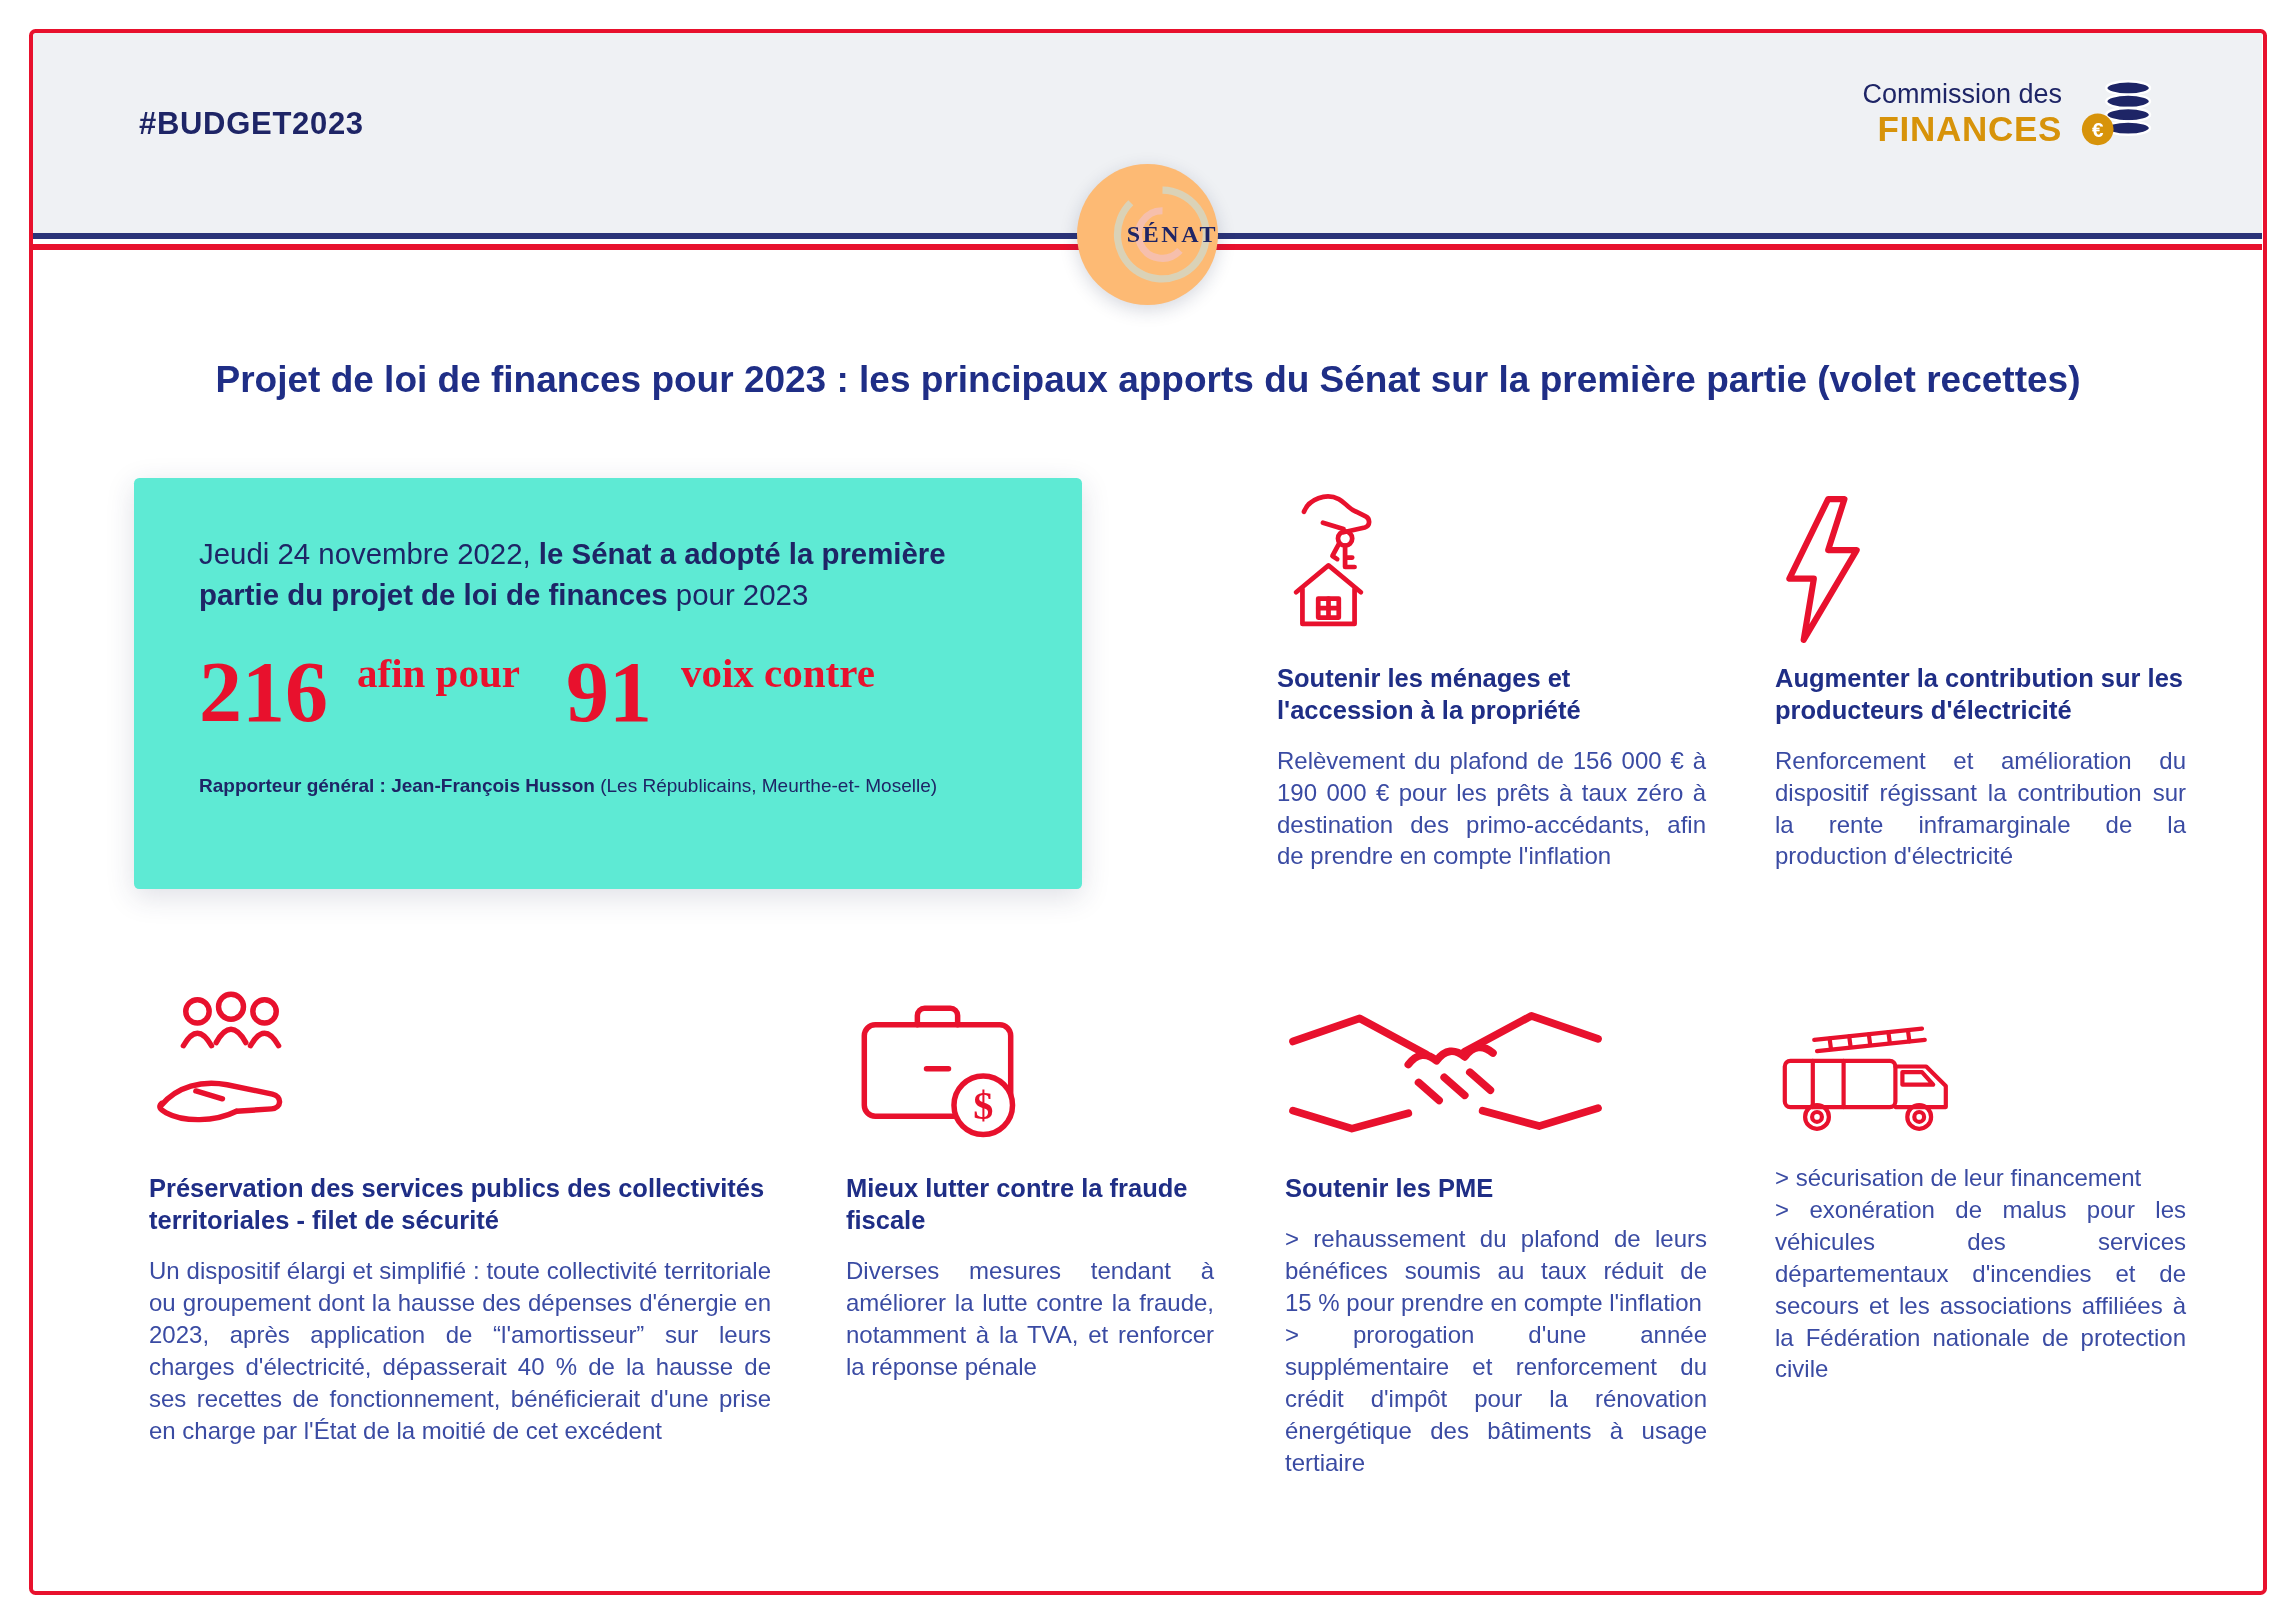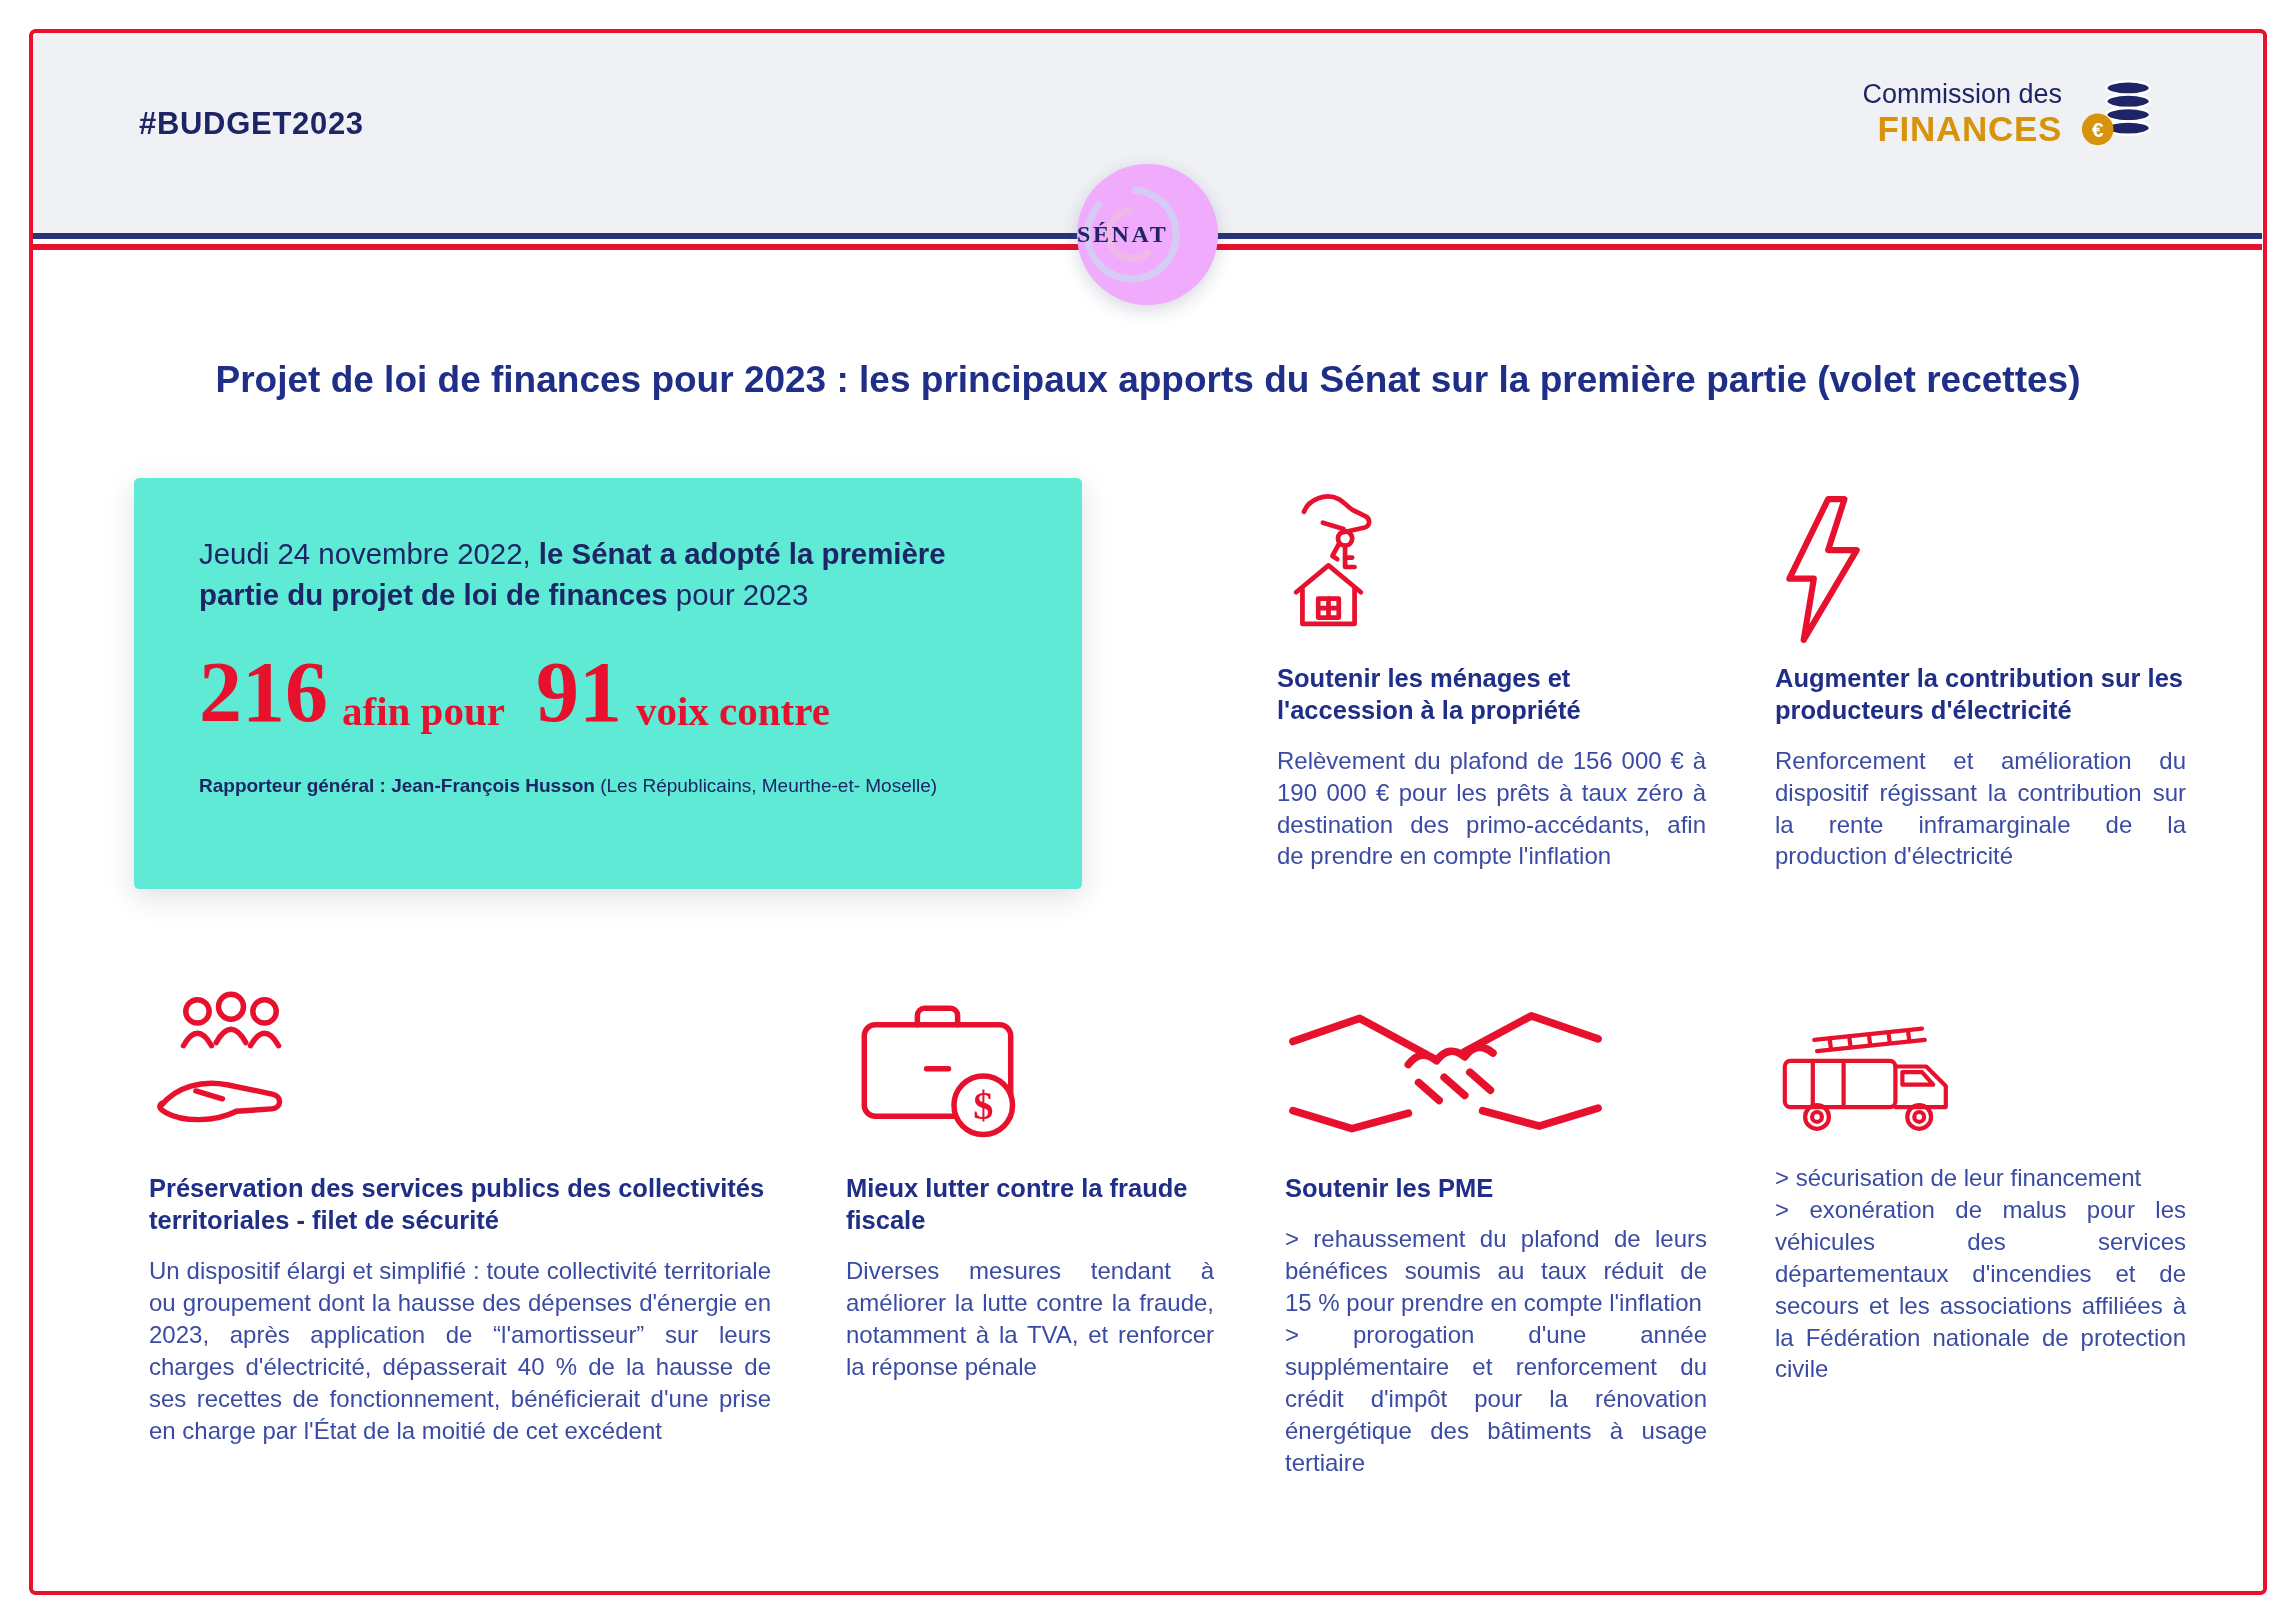--- a/index.html
+++ b/index.html
@@ -22,22 +22,22 @@
   }
   .commission{
     position:absolute;right:136px;top:77px;display:flex;align-items:center;gap:17px;justify-content:flex-end;
   }
   .commission-text{text-align:right;line-height:1.12;}
   .commission-line1{font-size:27px;color:#1E2566;}
   .commission-line2{font-size:35px;font-weight:800;color:#D7930A;letter-spacing:0.7px;}
 
   .senat-badge{
     position:absolute;left:1077px;top:164px;width:141px;height:141px;border-radius:50%;
-    background:#f0abfc;box-shadow:0 5.2px 18.3px rgba(30,40,80,.18);
-    display:flex;align-items:center;justify-content:flex-start;z-index:10;
+    background:#fdba74;box-shadow:0 5.2px 18.3px rgba(30,40,80,.18);
+    display:flex;align-items:center;justify-content:flex-end;z-index:10;
   }
   .senat-swirl{position:absolute;width:111px;height:111px;opacity:.55;}
   .senat-word{
     position:relative;font-family:"Liberation Serif", serif;font-weight:700;
     font-size:24px;letter-spacing:2.6px;color:#1E2566;z-index:2;
   }
 
   .main-title{
     position:absolute;left:105px;top:359px;width:2086px;text-align:center;
     font-size:37px;font-weight:700;color:#1F2E86;
@@ -45,21 +45,21 @@
 
   
   .card{
     position:absolute;left:134px;top:478px;width:948px;height:411px;background:#5eead4;
     border-radius:5.2px;box-shadow:0 7.9px 29px rgba(40,50,90,.15);
     padding:56px 65px;box-sizing:border-box;
   }
   .card-intro{font-size:29.4px;line-height:1.38;color:#1E2566;width:792px;}
   .card-intro b{font-weight:700;}
   .votes{
-    display:flex;align-items:flex-end;gap:14px;margin-top:34px;
+    display:flex;align-items:flex-start;gap:29px;margin-top:34px;
     color:#E8112D;font-family:"Liberation Serif", serif;font-weight:700;
   }
   .vote-num{font-size:86px;line-height:1;}
   .vote-num.second{margin-left:17px;}
   .vote-label{font-size:41px;}
   .rapporteur{margin-top:38px;font-size:19px;line-height:1.35;color:#1E2566;width:831px;}
   .rapporteur b{font-weight:700;}
 
   
   .section{position:absolute;}

